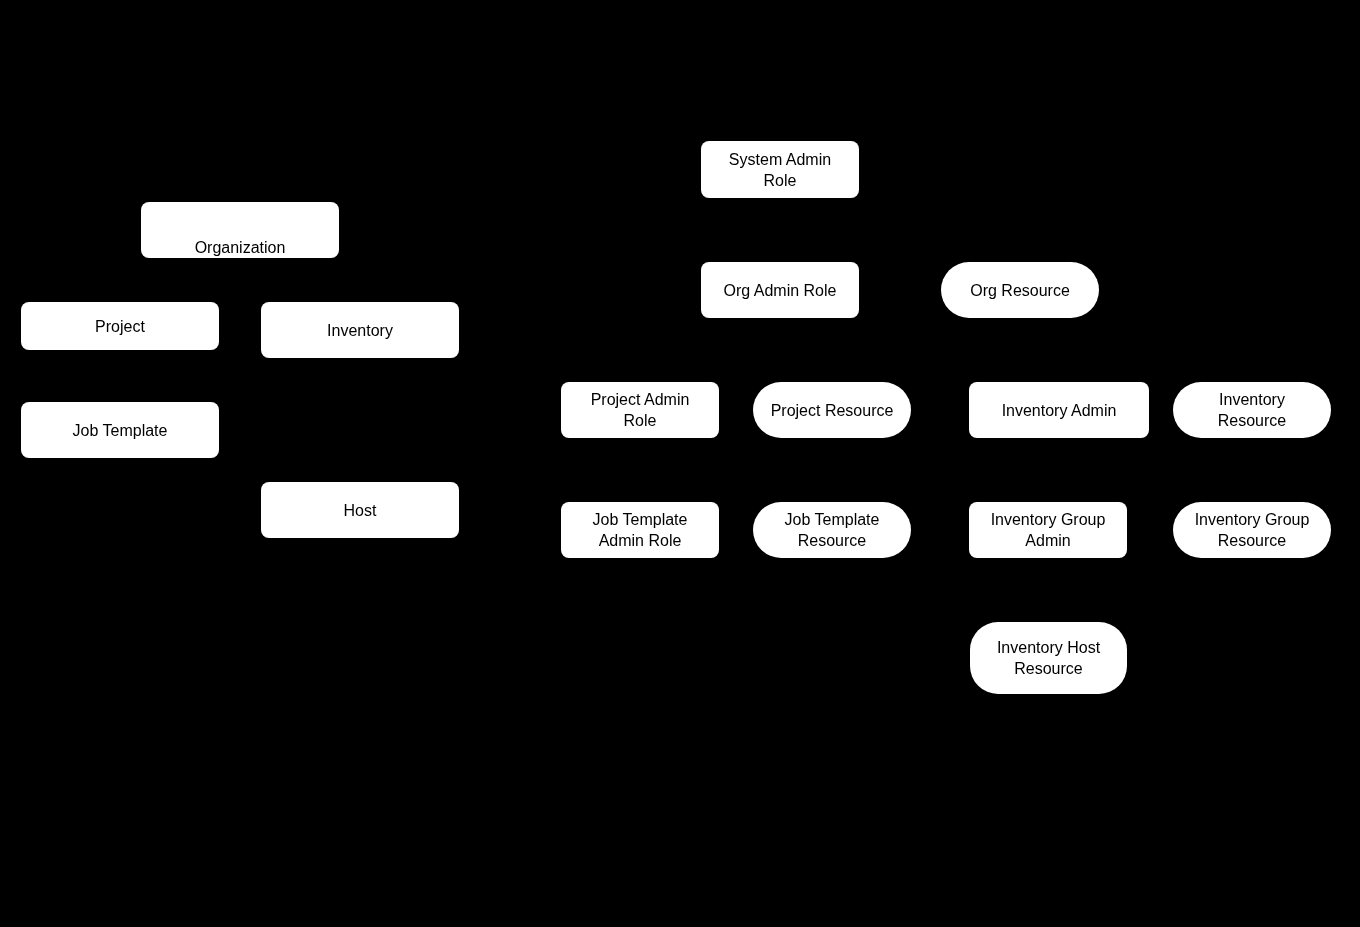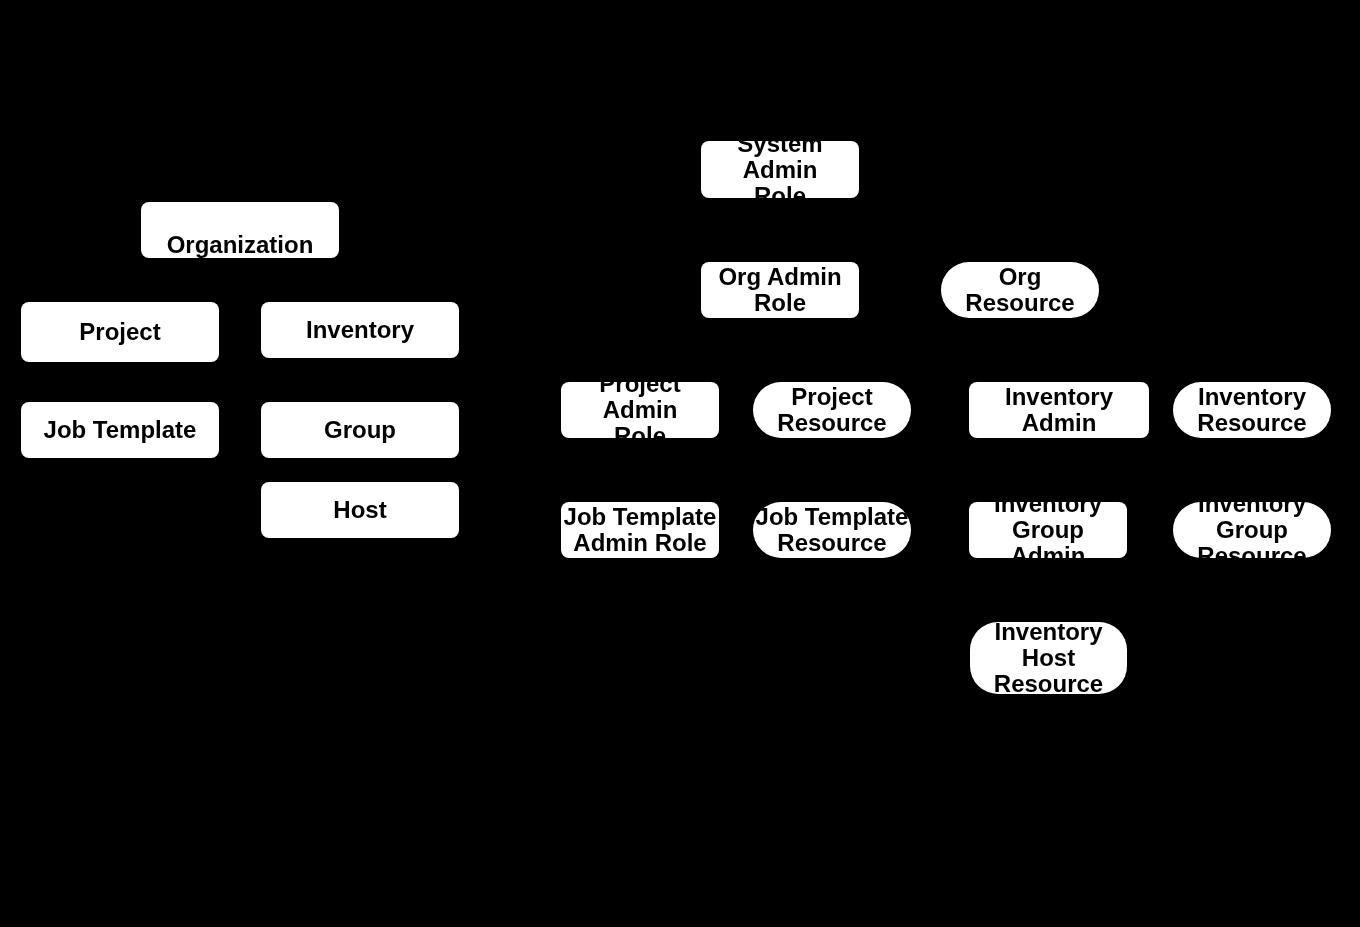--- a/index.html
+++ b/index.html
@@ -25,50 +25,46 @@
     text-align: center;
     box-sizing: border-box;
   }
   .node.rect {
     border-radius: 8px;
   }
   .node.stadium {
     border-radius: 28px;
   }
   .node-label {
-    font-size: 24px;
-    line-height: 26px;
+    font-size: 16px;
+    line-height: 21px;
     white-space: pre-line;
-    font-weight: bold;
   }
 </style>
 </head>
 <body style="background: rgb(0, 0, 0);">
 
 <div id="canvas" style="background: rgb(0, 0, 0); width: 1360px; height: 927px;">
 
     <div class="node rect" style="left: 141px; top: 202px; width: 198px; height: 56px; background: rgb(255, 255, 255); color: rgb(0, 0, 0); align-items: flex-end;">
       <span class="node-label">Organization</span>
     </div>
 
-    <div class="node rect" style="left: 21px; top: 302px; width: 198px; height: 60px; background: rgb(255, 255, 255); color: rgb(0, 0, 0);">
+    <div class="node rect" style="left: 21px; top: 302px; width: 198px; height: 48px; background: rgb(255, 255, 255); color: rgb(0, 0, 0);">
       <span class="node-label">Project</span>
     </div>
 
     <div class="node rect" style="left: 261px; top: 302px; width: 198px; height: 56px; background: rgb(255, 255, 255); color: rgb(0, 0, 0);">
       <span class="node-label">Inventory</span>
     </div>
 
     <div class="node rect" style="left: 21px; top: 402px; width: 198px; height: 56px; background: rgb(255, 255, 255); color: rgb(0, 0, 0);">
       <span class="node-label">Job Template</span>
     </div>
 
-    <div class="node rect" style="left: 261px; top: 402px; width: 198px; height: 56px; background: rgb(255, 255, 255); color: rgb(0, 0, 0);">
-      <span class="node-label">Group</span>
-    </div>
 
     <div class="node rect" style="left: 261px; top: 482px; width: 198px; height: 56px; background: rgb(255, 255, 255); color: rgb(0, 0, 0);">
       <span class="node-label">Host</span>
     </div>
 
     <div class="node rect" style="left: 701px; top: 141px; width: 158px; height: 57px; background: rgb(255, 255, 255); color: rgb(0, 0, 0);">
       <span class="node-label">System Admin
 Role</span>
     </div>
 

